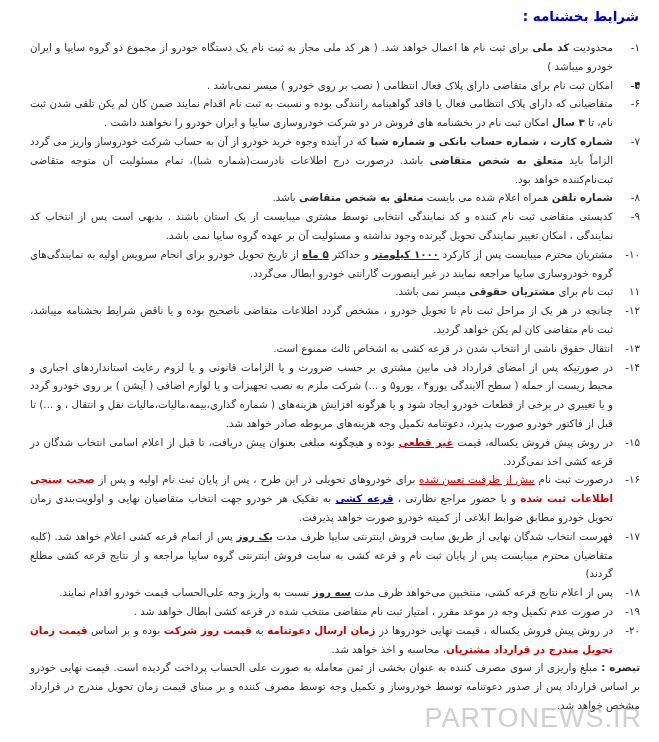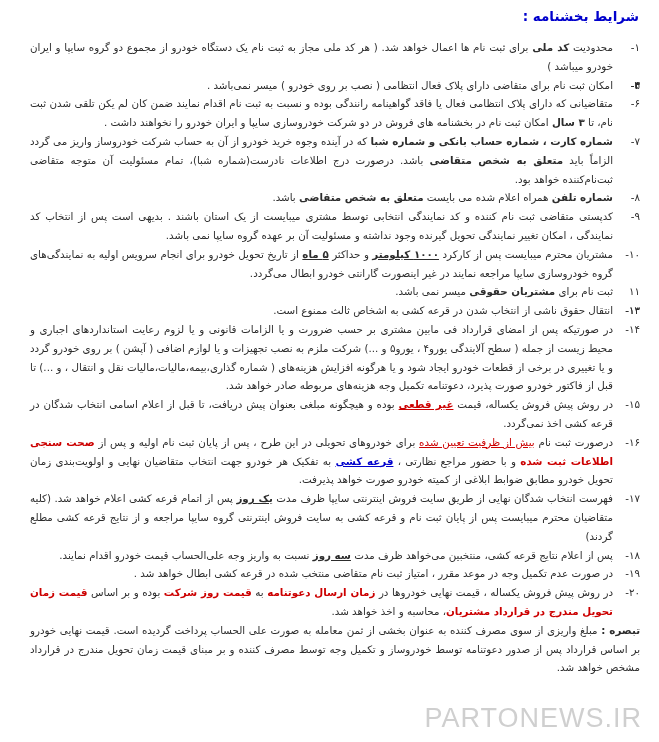--- a/index.html
+++ b/index.html
@@ -43,21 +43,21 @@
       <div class="item"><span class="num">۲-</span></div>
       <div class="item"><span class="num">۳-</span></div>
       <div class="item"><span class="num">۴-</span></div>
       <div class="item"><span class="num">۵-</span><span><span>امکان ثبت نام برای متقاضی دارای پلاک فعال انتظامی ( نصب بر روی خودرو ) میسر نمی‌باشد .</span></span></div>
       <div class="item"><span class="num">۶-</span><span><span>متقاضیانی که دارای پلاک انتظامی فعال یا فاقد گواهینامه رانندگی بوده و نسبت به ثبت نام اقدام نمایند ضمن کان لم یکن تلقی شدن ثبت نام، تا </span><span class="b">۳ سال</span><span> امکان ثبت نام در بخشنامه های فروش در دو شرکت خودروسازی سایپا و ایران خودرو را نخواهند داشت .</span></span></div>
       <div class="item"><span class="num">۷-</span><span><span class="b">شماره کارت ، شماره حساب بانکی و شماره شبا</span><span> که در آینده وجوه خرید خودرو از آن به حساب شرکت خودروساز واریز می گردد الزاماً باید </span><span class="b">متعلق به شخص متقاضی</span><span> باشد. درصورت درج اطلاعات نادرست(شماره شبا)، تمام مسئولیت آن متوجه متقاضی ثبت‌نام‌کننده خواهد بود.</span></span></div>
       <div class="item"><span class="num">۸-</span><span><span class="b">شماره تلفن</span><span> همراه اعلام شده می بایست </span><span class="b">متعلق به شخص متقاضی</span><span> باشد.</span></span></div>
       <div class="item"><span class="num">۹-</span><span><span>کدپستی متقاضی ثبت نام کننده و کد نمایندگی انتخابی توسط مشتری میبایست از یک استان باشند . بدیهی است پس از انتخاب کد نمایندگی ، امکان تغییر نمایندگی تحویل گیرنده وجود نداشته و مسئولیت آن بر عهده گروه سایپا نمی باشد.</span></span></div>
       <div class="item"><span class="num">۱۰-</span><span><span>مشتریان محترم میبایست پس از کارکرد </span><span class="b u">۱۰۰۰ کیلومتر</span><span> و حداکثر </span><span class="b u">۵ ماه</span><span> از تاریخ تحویل خودرو برای انجام سرویس اولیه به نمایندگی‌های گروه خودروسازی سایپا مراجعه نمایند در غیر اینصورت گارانتی خودرو ابطال می‌گردد.</span></span></div>
       <div class="item"><span class="num">۱۱</span><span><span>ثبت نام برای </span><span class="b">مشتریان حقوقی</span><span> میسر نمی باشد.</span></span></div>
-      <div class="item"><span class="num">۱۲-</span></div>
+      <div class="item"><span class="num">۱۲-</span><span><span>چنانچه در هر یک از مراحل ثبت نام تا تحویل خودرو ، مشخص گردد اطلاعات متقاضی ناصحیح بوده و یا ناقض شرایط بخشنامه میباشد، ثبت نام متقاضی کان لم یکن خواهد گردید.</span></span></div>
       <div class="item"><span class="num">۱۳-</span><span><span>انتقال حقوق ناشی از انتخاب شدن در قرعه کشی به اشخاص ثالث ممنوع است.</span></span></div>
       <div class="item"><span class="num">۱۴-</span><span><span>در صورتیکه پس از امضای قرارداد فی مابین مشتری بر حسب ضرورت و یا الزامات قانونی و یا لزوم رعایت استانداردهای اجباری و محیط زیست از جمله ( سطح آلایندگی یورو۴ ، یورو۵ و ...) شرکت ملزم به نصب تجهیزات و یا لوازم اضافی ( آپشن ) بر روی خودرو گردد و یا تغییری در برخی از قطعات خودرو ایجاد شود و یا هرگونه افزایش هزینه‌های ( شماره گذاری،بیمه،مالیات،مالیات نقل و انتقال ، و ...) تا قبل از فاکتور خودرو صورت پذیرد، دعوتنامه تکمیل وجه هزینه‌های مربوطه صادر خواهد شد.</span></span></div>
       <div class="item"><span class="num">۱۵-</span><span><span>در روش پیش فروش یکساله، قیمت </span><span class="red b u">غیر قطعی</span><span> بوده و هیچگونه مبلغی بعنوان پیش دریافت، تا قبل از اعلام اسامی انتخاب شدگان در قرعه کشی اخذ نمی‌گردد.</span></span></div>
       <div class="item"><span class="num">۱۶-</span><span><span>درصورت ثبت نام </span><span class="red u">بیش از ظرفیت تعیین شده</span><span> برای خودروهای تحویلی در این طرح ،  پس از پایان ثبت نام اولیه و پس از </span><span class="red b">صحت سنجی اطلاعات ثبت شده</span><span> و  با حضور مراجع نظارتی ، </span><span class="blue b u">قرعه کشی</span><span> به تفکیک هر خودرو جهت انتخاب متقاضیان نهایی و اولویت‌بندی زمان تحویل خودرو مطابق ضوابط ابلاغی از کمیته خودرو صورت خواهد پذیرفت.</span></span></div>
       <div class="item"><span class="num">۱۷-</span><span><span>فهرست انتخاب شدگان نهایی از طریق سایت فروش اینترنتی سایپا ظرف مدت </span><span class="b u">یک روز</span><span>  پس از اتمام قرعه کشی اعلام خواهد شد. (کلیه متقاضیان محترم میبایست پس از پایان ثبت نام و قرعه کشی به سایت فروش اینترنتی گروه سایپا مراجعه و از نتایج قرعه کشی مطلع گردند)</span></span></div>
       <div class="item"><span class="num">۱۸-</span><span><span>پس از اعلام نتایج قرعه کشی، منتخبین می‌خواهد ظرف مدت </span><span class="b u">سه روز</span><span> نسبت به واریز وجه علی‌الحساب قیمت خودرو اقدام نمایند.</span></span></div>
       <div class="item"><span class="num">۱۹-</span><span><span>در صورت عدم تکمیل وجه در موعد مقرر ، امتیاز ثبت نام متقاضی منتخب شده در قرعه کشی ابطال خواهد شد .</span></span></div>
       <div class="item"><span class="num">۲۰-</span><span><span>در روش پیش فروش یکساله ، قیمت نهایی خودروها در </span><span class="red b">زمان ارسال دعوتنامه</span><span> به </span><span class="red b">قیمت روز شرکت</span><span> بوده و بر اساس </span><span class="red b">قیمت زمان تحویل مندرج در قرارداد مشتریان</span><span>، محاسبه و اخذ خواهد شد.</span></span></div>
     </div>
   <p class="note"><span class="b">تبصره :</span><span> مبلغ واریزی از سوی مصرف کننده به عنوان بخشی از ثمن معامله به صورت علی الحساب پرداخت گردیده است. قیمت نهایی خودرو بر اساس قرارداد پس از صدور دعوتنامه توسط خودروساز و تکمیل وجه توسط مصرف کننده و بر مبنای قیمت زمان تحویل مندرج در قرارداد مشخص خواهد شد.</span></p>

